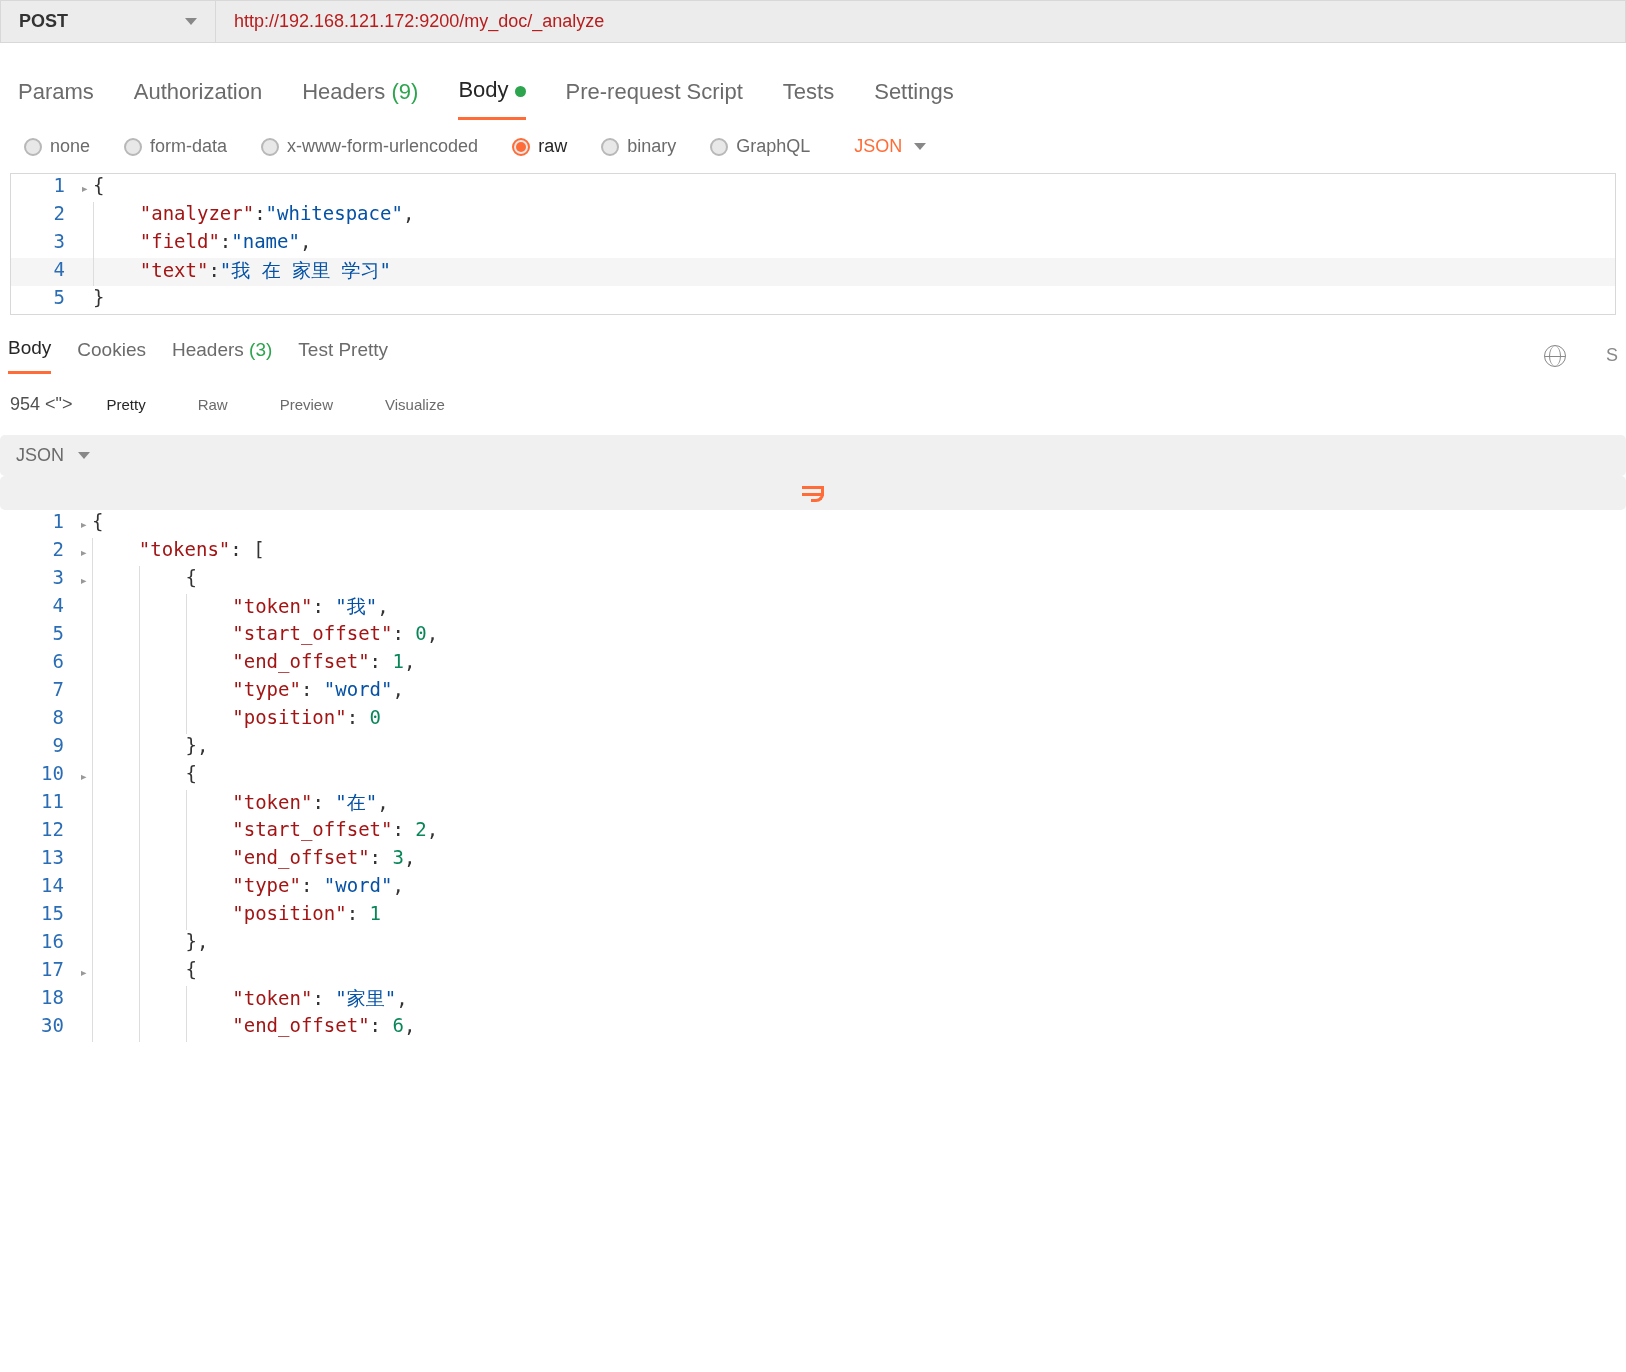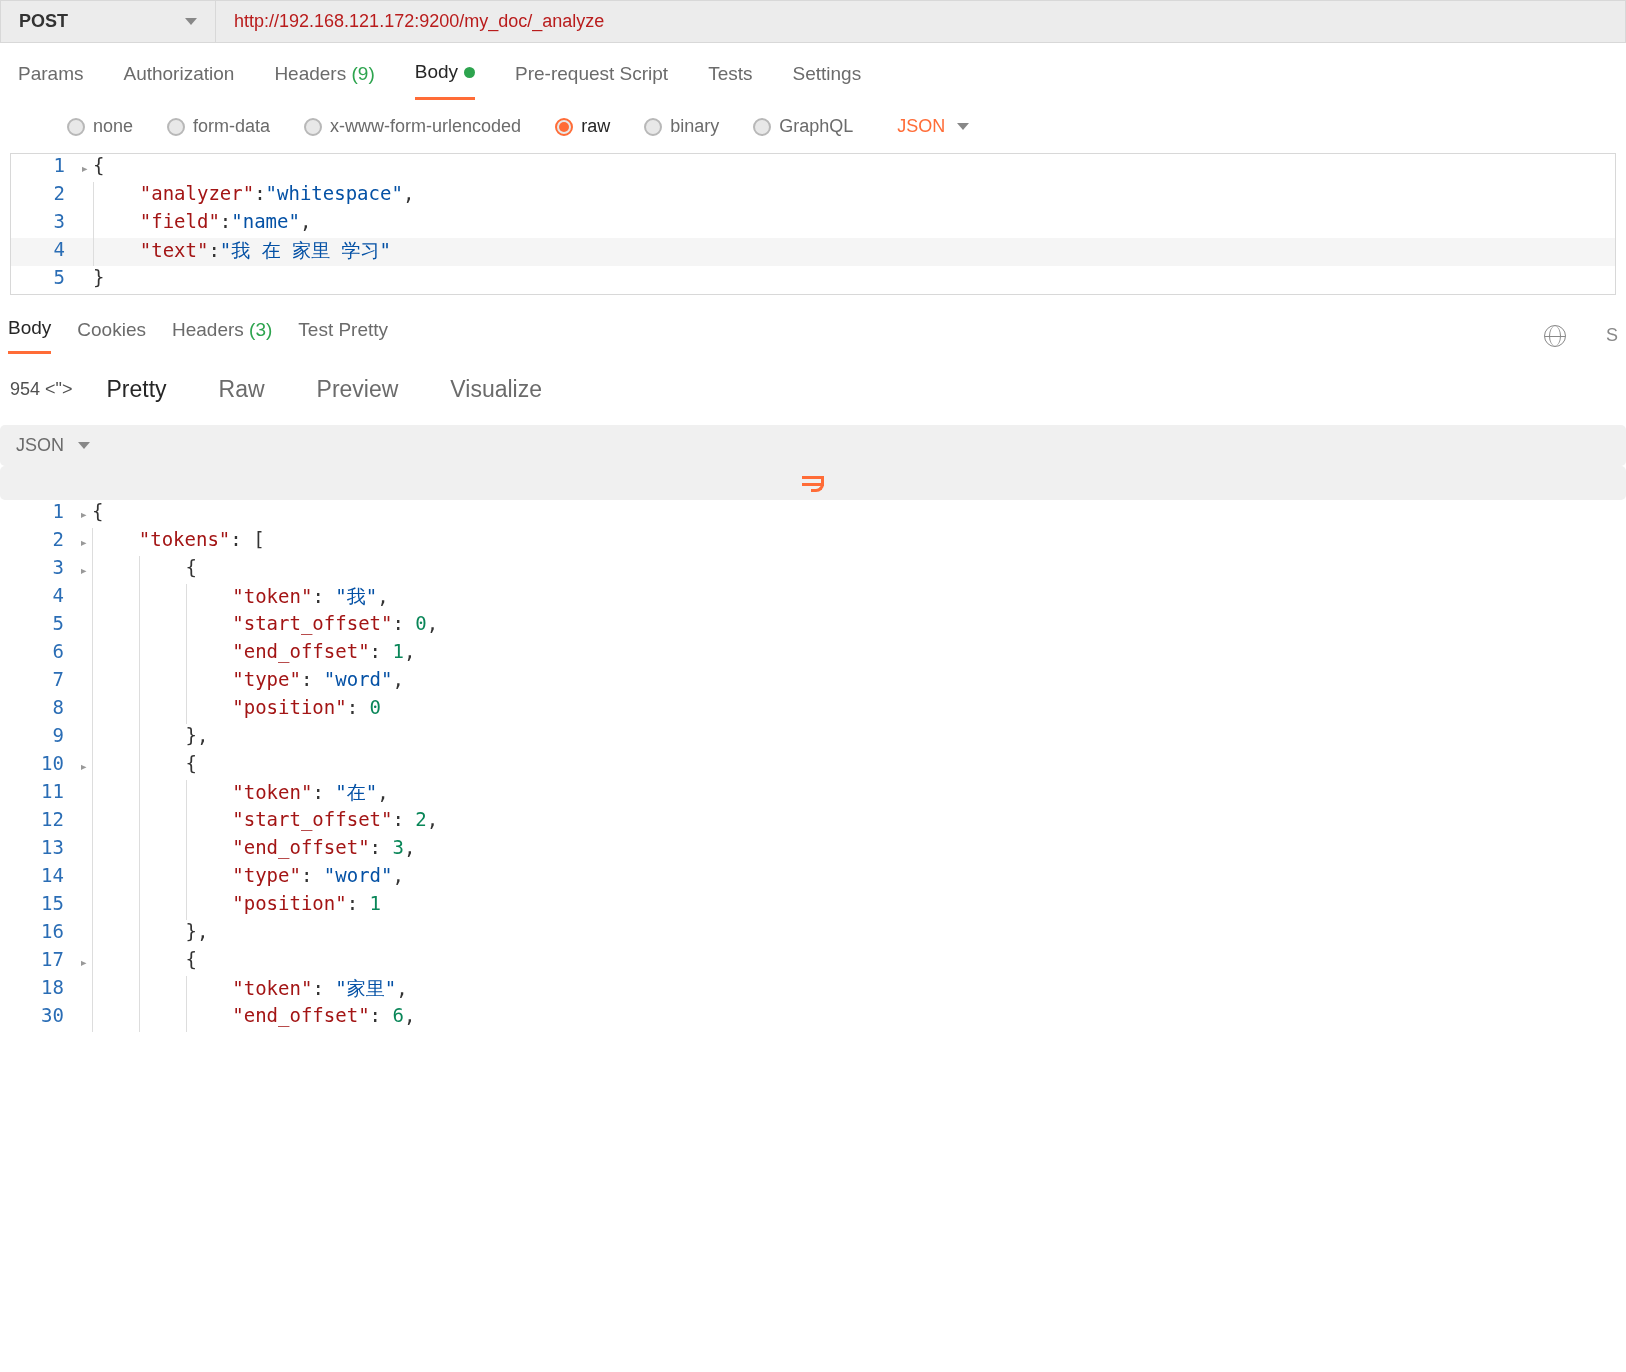--- a/index.html
+++ b/index.html
@@ -5,26 +5,26 @@
 * { box-sizing: border-box; margin: 0; padding: 0; }
 body { font-family: -apple-system, BlinkMacSystemFont, "Segoe UI", Arial, sans-serif; font-size: 18px; color: #505050; background: #fff; }
 
 .top-bar { display: flex; border: 1px solid #d8d8d8; }
 .method-select { display: flex; align-items: center; justify-content: space-between; background: #ececec; padding: 10px 18px; width: 215px; border-right: 1px solid #d8d8d8; cursor: pointer; }
 .method-select span { font-weight: 600; color: #333; }
 .chevron { width: 0; height: 0; border-left: 6px solid transparent; border-right: 6px solid transparent; border-top: 7px solid #888; }
 .url-input { flex: 1; background: #ececec; padding: 10px 18px; color: #b91c1c; font-size: 18px; border: none; outline: none; }
 
 .tabs-row { display: flex; gap: 40px; padding: 18px 18px 0 18px; align-items: center; }
-.tab { color: #6b6b6b; padding-bottom: 14px; cursor: pointer; font-size: 19px; }
+.tab { color: #6b6b6b; padding-bottom: 14px; cursor: pointer; font-size: 22px; margin-top: 16px; }
 .tab.active { color: #262626; font-weight: 500; border-bottom: 3px solid #ff6c37; }
 .dot-green { display: inline-block; width: 11px; height: 11px; border-radius: 50%; background: #2da44e; margin-left: 6px; vertical-align: middle; }
 .count-green { color: #2da44e; }
 
-.body-type-row { display: flex; align-items: center; gap: 34px; padding: 16px 24px; margin-left: 43px; }
+.body-type-row { display: flex; align-items: center; gap: 34px; padding: 16px 24px; }
 .radio-item { display: flex; align-items: center; gap: 8px; color: #6b6b6b; cursor: pointer; }
 .radio-circle { width: 18px; height: 18px; border: 2px solid #b8b8b8; border-radius: 50%; background: #e8e8e8; display: inline-flex; align-items: center; justify-content: center; }
 .radio-circle.selected { border-color: #ff6c37; }
 .radio-inner { width: 10px; height: 10px; border-radius: 50%; background: #ff6c37; }
 .json-select { display: flex; align-items: center; gap: 12px; color: #ff6c37; cursor: pointer; margin-left: 10px; }
 .json-select .chevron { border-top-color: #888; }
 
 .editor { border: 1px solid #d8d8d8; margin: 0 10px; }
 .editor-line { display: flex; min-height: 28px; font-family: "SFMono-Regular", Consolas, monospace; font-size: 19px; }
 .editor-line.hl { background: #f5f5f5; }
@@ -39,21 +39,21 @@
 .resp-tabs { display: flex; align-items: center; gap: 26px; padding: 22px 8px 0 8px; }
 .resp-tab { color: #6b6b6b; padding-bottom: 12px; cursor: pointer; font-size: 19px; }
 .resp-tab.active { color: #262626; font-weight: 500; border-bottom: 3px solid #ff6c37; }
 .resp-tabs-spacer { flex: 1; }
 .globe-icon { width: 22px; height: 22px; border: 1.5px solid #888; border-radius: 50%; position: relative; margin-right: 14px; }
 .globe-icon::before { content: ""; position: absolute; left: 50%; top: 0; bottom: 0; width: 10px; border: 1.5px solid #888; border-top: none; border-bottom: none; border-radius: 50%; transform: translateX(-50%); }
 .globe-icon::after { content: ""; position: absolute; left: 0; right: 0; top: 50%; height: 1.5px; background: #888; }
 .s-txt { color: #888; }
 
 .view-row { display: flex; align-items: center; gap: 16px; padding: 14px 10px; }
-.view-btn { padding: 8px 18px; color: #6b6b6b; cursor: pointer; border-radius: 4px; font-size: 23px; }
+.view-btn { padding: 8px 18px; color: #6b6b6b; cursor: pointer; border-radius: 4px; font-size: 15px; }
 .view-btn.active { color: #262626; font-weight: 500; }
 .json-dd { display: flex; align-items: center; gap: 14px; background: #f0f0f0; border-radius: 5px; padding: 10px 16px; color: #6b6b6b; cursor: pointer; }
 .wrap-btn { background: #f0f0f0; border-radius: 5px; padding: 8px 10px; cursor: pointer; display: flex; align-items: center; justify-content: center; }
 .wrap-icon { width: 22px; height: 18px; position: relative; }
 .wrap-icon::before { content: ""; position: absolute; top: 2px; left: 0; right: 0; height: 3px; background: #ff6c37; box-shadow: 0 7px 0 #ff6c37; }
 .wrap-icon::after { content: ""; position: absolute; bottom: 0; right: 0; width: 10px; height: 10px; border-right: 3px solid #ff6c37; border-bottom: 3px solid #ff6c37; border-bottom-right-radius: 8px; }
 
 .resp-editor { margin: 0 10px; }
 .resp-editor .gutter { width: 78px; }
 .n { color: #098658; }

